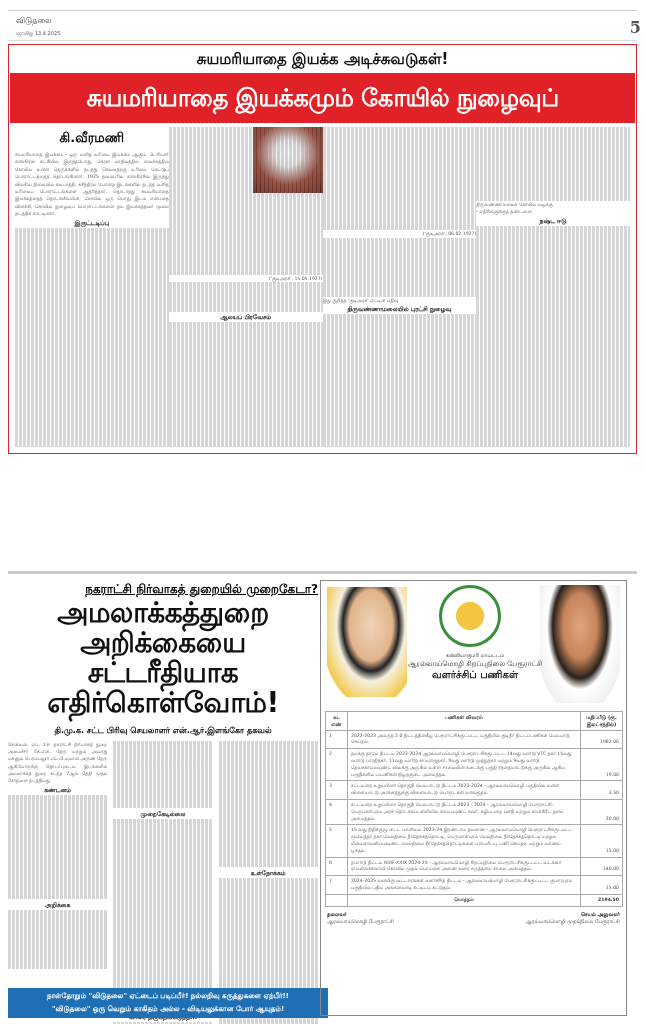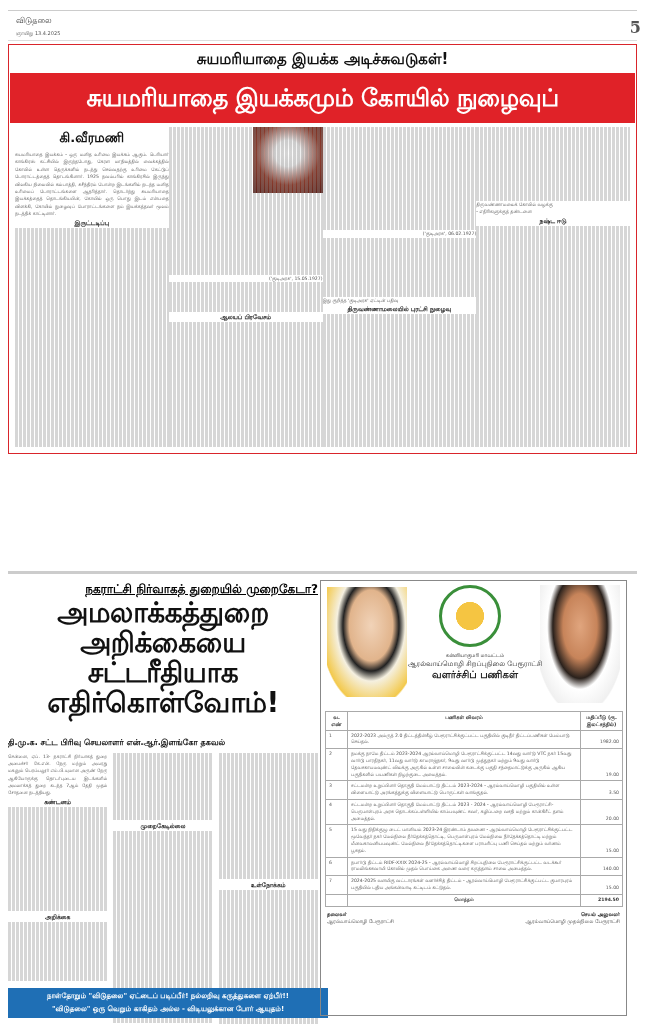--- a/index.html
+++ b/index.html
@@ -18,21 +18,21 @@
 .author{font-size:13px;font-weight:bold;text-align:center;color:#111;line-height:22px;margin-bottom:2px}
 .sub{font-weight:bold;text-align:center;color:#222;font-size:6px;line-height:10px}
 .credit{text-align:right;color:#555}
 .photo{float:right;width:70px;height:66px;margin:0 0 4px 6px;background:radial-gradient(circle at 50% 40%,#fff 0,#eee 25%,#8a3b2c 60%,#5a1f18 100%)}
 .txtline{display:block;height:7.4px;background:repeating-linear-gradient(90deg,#8a8a8a 0 3px,transparent 3px 4px);opacity:.35;margin:0 0 0 0}
 .continue{text-align:right;font-weight:bold;color:#333;font-size:5px}
 .sep{position:absolute;left:8px;right:8px;top:571px;height:3px;background:#ccc}
 .left-ad{position:absolute;left:8px;top:580px;width:310px;height:440px}
 .ad-kicker{text-align:right;font-size:12px;font-weight:bold;text-decoration:underline;color:#000000;line-height:18px}
 .ad-head{text-align:center;font-size:28px;font-weight:bold;color:#111;line-height:30px;letter-spacing:-0.5px}
-.ad-by{text-align:left;font-size:8px;font-weight:bold;color:#111;line-height:14px;margin-top:18px}
+.ad-by{text-align:center;font-size:8px;font-weight:bold;color:#111;line-height:14px;margin-top:6px}
 .ad-cols{display:flex;gap:6px;margin-top:3px;height:300px}
 .ad-col{flex:1;font-size:4.5px;line-height:7.2px;color:#555;overflow:hidden;text-align:justify}
 .ad-sub{font-weight:bold;text-align:center;color:#222;font-size:6px;line-height:11px}
 .blue-banner{position:absolute;left:0;bottom:2px;width:320px;height:30px;background:#1f6fb5;color:#fff;font-size:7px;font-weight:bold;text-align:center;line-height:13px;padding-top:2px}
 .right-ad{position:absolute;left:320px;top:580px;width:307px;height:436px;border:1px solid #888}
 .ad-photos{height:130px;position:relative}
 .face-left{position:absolute;left:6px;top:6px;width:80px;height:110px;background:radial-gradient(ellipse at 55% 35%,#f1d3b8 0,#e1b48c 35%,#222 45%,#f5f0e0 55%,#f3c94c 80%,transparent 82%)}
 .face-right{position:absolute;right:6px;top:4px;width:80px;height:118px;background:radial-gradient(ellipse at 50% 35%,#e0a57e 0,#c7845a 30%,#2a211c 48%,#fff 58%,#f0f0f0 80%,transparent 82%)}
 .emblem{position:absolute;left:118px;top:4px;width:62px;height:62px;border-radius:50%;border:3px solid #3a8f3a;background:radial-gradient(circle,#f5c542 0 35%,#fff 36%)}
 .ad-org{position:absolute;left:86px;top:70px;width:136px;text-align:center;color:#222}

